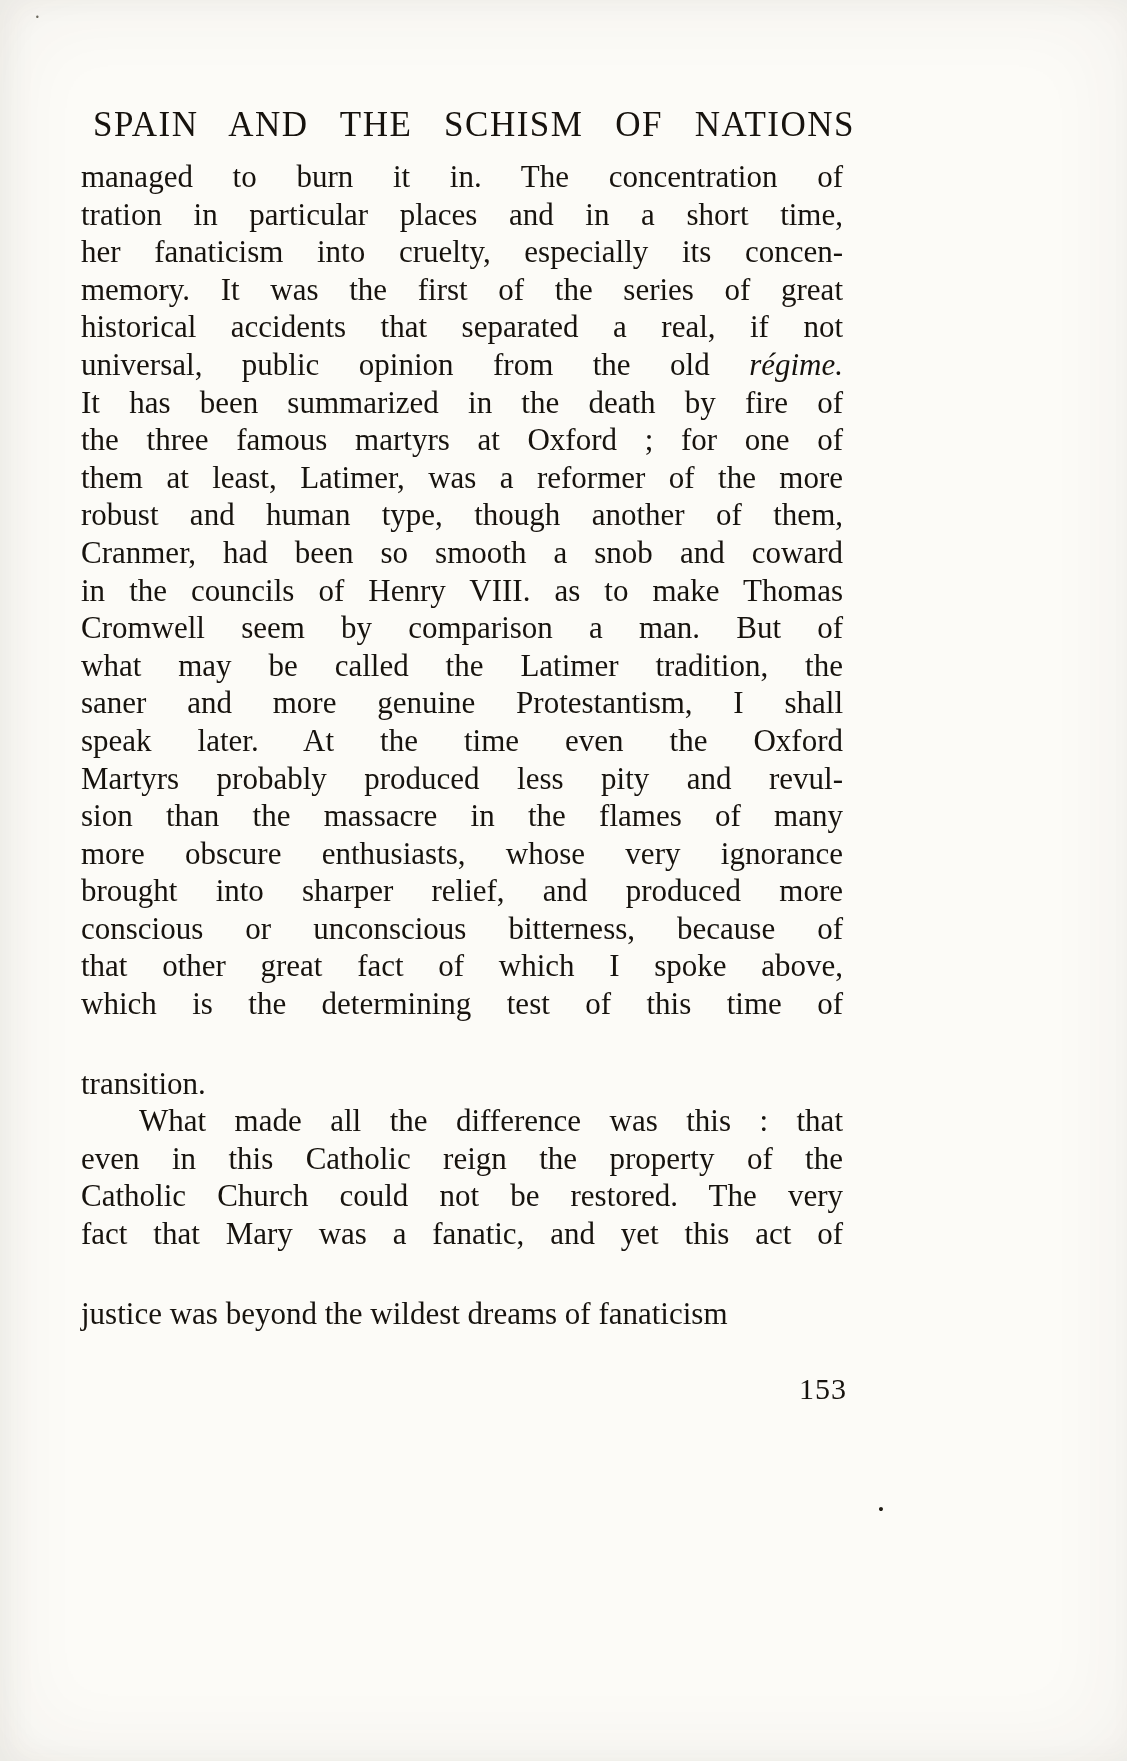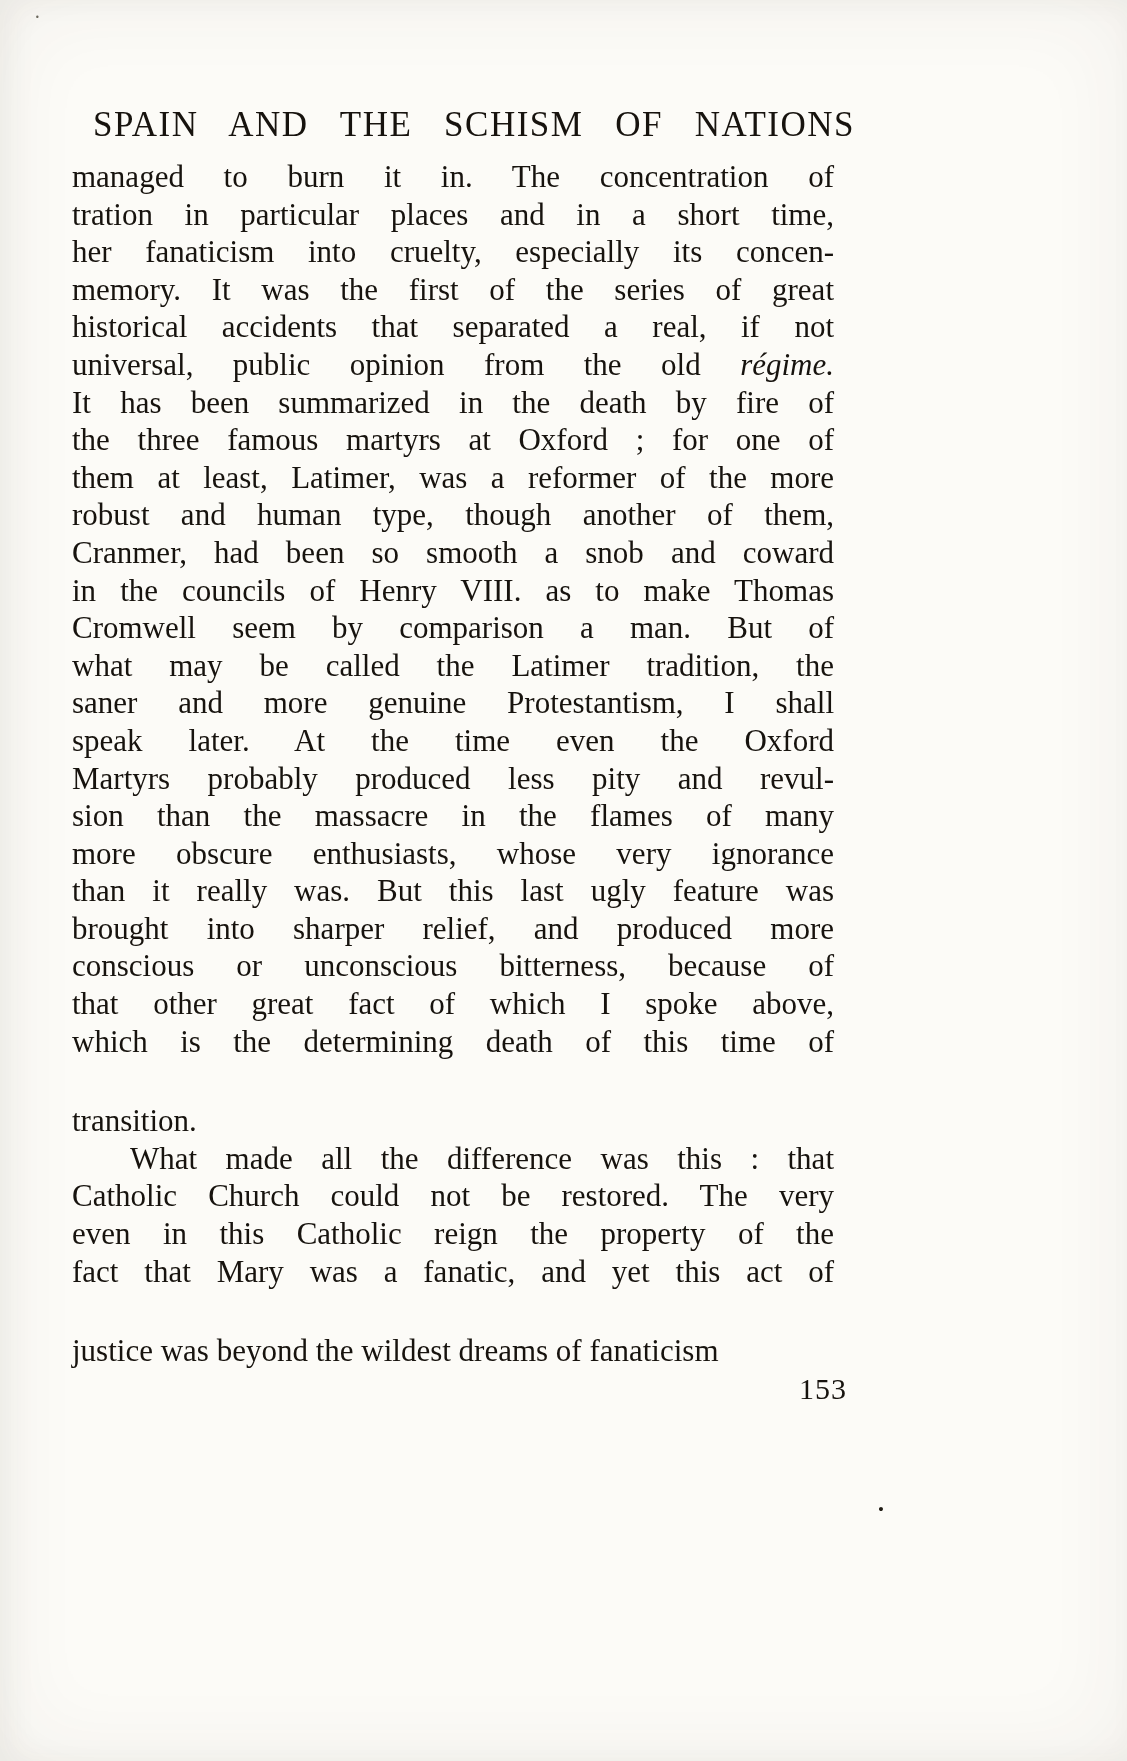--- a/index.html
+++ b/index.html
@@ -29,21 +29,21 @@
     font-weight: normal;
     letter-spacing: 1.5px;
     line-height: 42px;
     white-space: nowrap;
     text-align: justify;
     text-align-last: justify;
   }
   .body-text {
     position: absolute;
     top: 158px;
-    left: 72px;
+    left: 81px;
     width: 762px;
     font-size: 31px;
   }
   .line {
     line-height: 37.6px;
     text-align: justify;
     text-align-last: justify;
     white-space: normal;
   }
   .line.last {
@@ -107,30 +107,29 @@
     <div class="line">robust and human type, though another of them,</div>
     <div class="line">Cranmer, had been so smooth a snob and coward</div>
     <div class="line">in the councils of Henry VIII. as to make Thomas</div>
     <div class="line">Cromwell seem by comparison a man. But of</div>
     <div class="line">what may be called the Latimer tradition, the</div>
     <div class="line">saner and more genuine Protestantism, I shall</div>
     <div class="line">speak later. At the time even the Oxford</div>
     <div class="line">Martyrs probably produced less pity and revul-</div>
     <div class="line">sion than the massacre in the flames of many</div>
     <div class="line">more obscure enthusiasts, whose very ignorance</div>
-    <div class="line">than it really was. But this last ugly feature was</div>
     <div class="line">brought into sharper relief, and produced more</div>
     <div class="line">conscious or unconscious bitterness, because of</div>
     <div class="line">that other great fact of which I spoke above,</div>
-    <div class="line">which is the determining death of this time of</div>
+    <div class="line">which is the determining test of this time of</div>
     <div class="line last">transition.</div>
 
     <div class="line indent">What made all the difference was this : that</div>
+    <div class="line">even in this Catholic reign the property of the</div>
     <div class="line">Catholic Church could not be restored. The very</div>
-    <div class="line">even in this Catholic reign the property of the</div>
     <div class="line">fact that Mary was a fanatic, and yet this act of</div>
     <div class="line last">justice was beyond the wildest dreams of fanaticism</div>
   </div>
 
   <div class="page-number">153</div>
 
   <div class="artifact artifact-bottom">•</div>
 
 </div>
 

